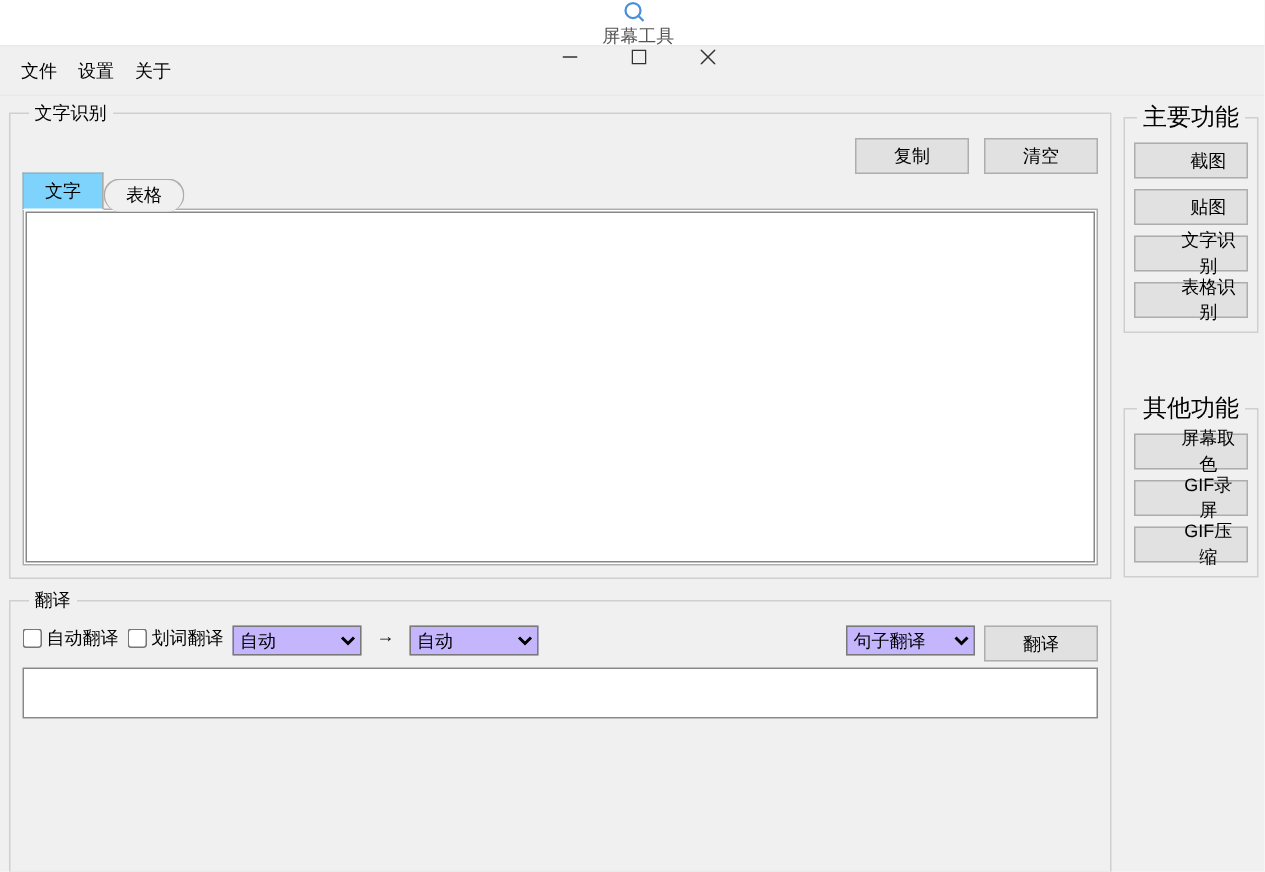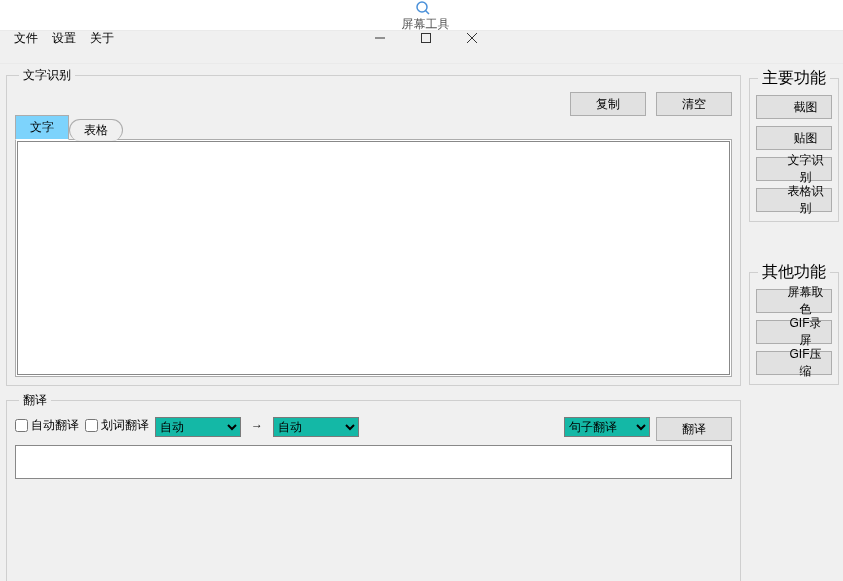--- a/index.html
+++ b/index.html
@@ -38,21 +38,21 @@
     align-items: center;
     justify-content: center;
     color: #555;
   }
   .win-btn svg { display:block; }
 
   
   .menubar {
     height: 24px;
     display: flex;
-    align-items: flex-end;
+    align-items: center;
     gap: 14px;
     padding: 16px 14px;
     background: #f0f0f0;
     border-top: 1px solid #eaeaea;
     border-bottom: 1px solid #eaeaea;
   }
   .menu-item { cursor: default; }
 
   
   .client {
@@ -171,21 +171,21 @@
     display: inline-flex;
     align-items: center;
     gap: 3px;
   }
   .chk input { margin:0; width:13px; height:13px; }
   select.combo {
     height: 20px;
     font-family: inherit;
     font-size: 12px;
     border: 1px solid #7a7a7a;
-    background: #14b8a6;
+    background: #c4b5fd;
   }
   .combo.lang { width: 86px; }
   .combo.mode { width: 86px; }
   .arrow-sep { padding: 0 4px; }
   .trans-textarea {
     flex: 1;
     width: 100%;
     border: 1px solid #888;
     resize: none;
     font-family: inherit;

